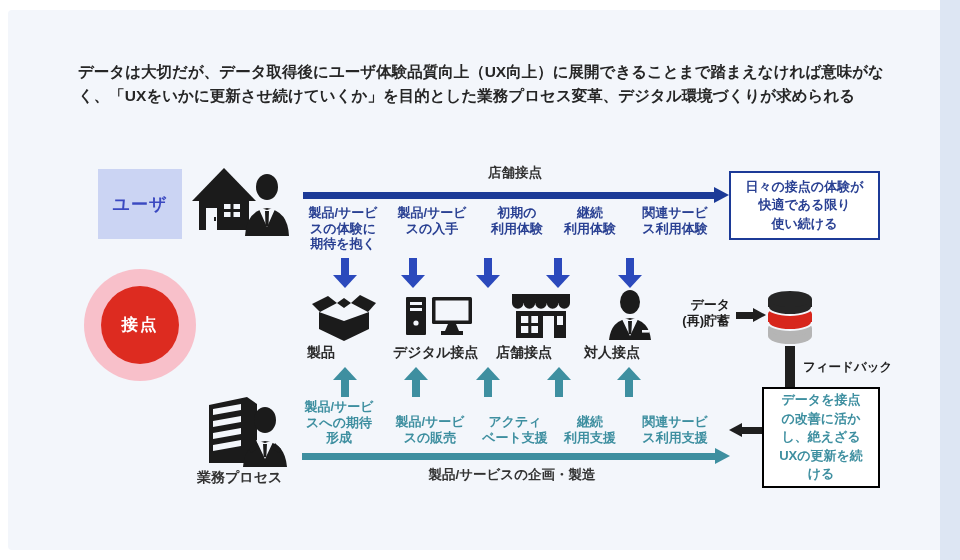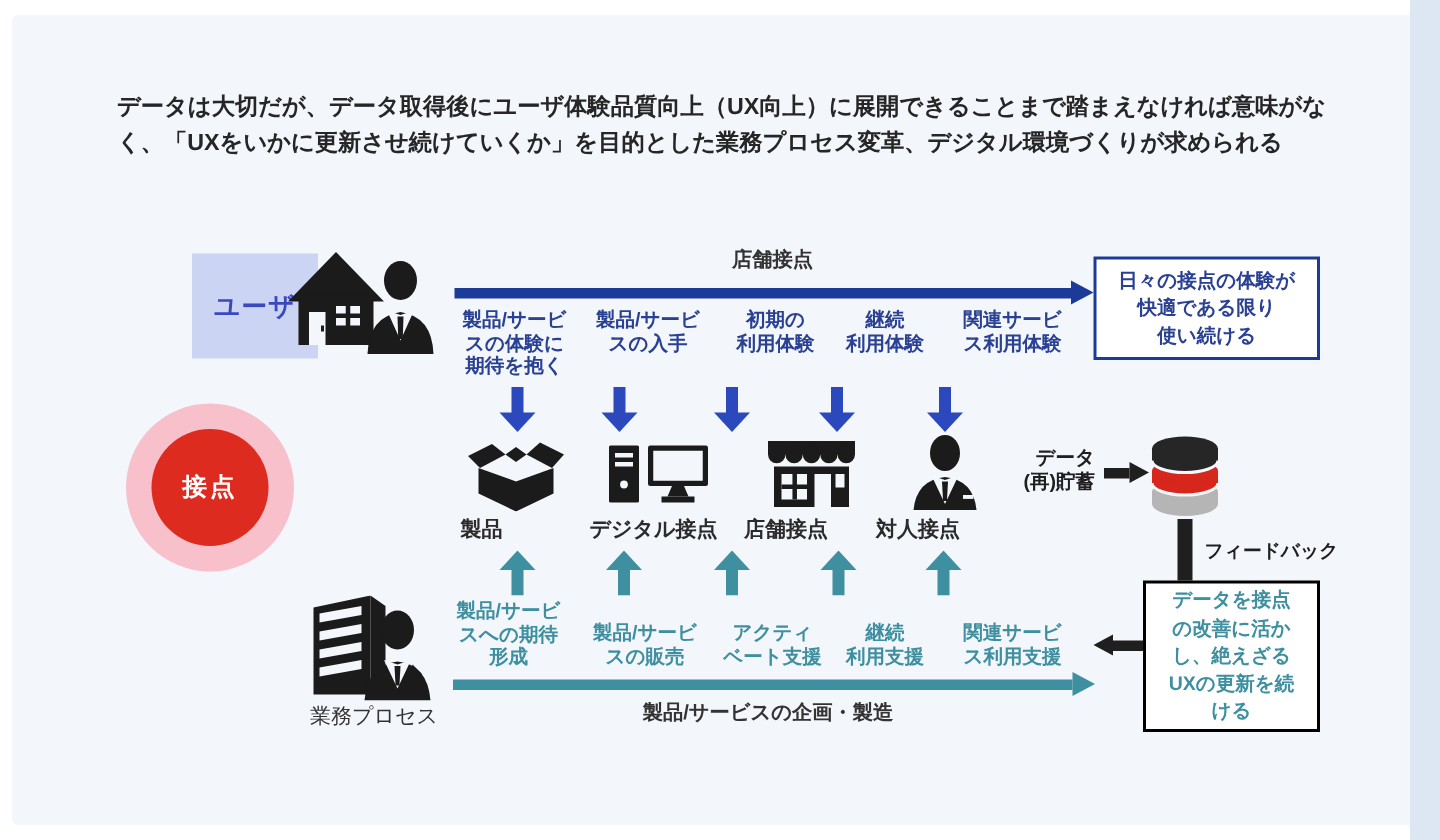--- a/index.html
+++ b/index.html
@@ -15,21 +15,21 @@
     background:#f3f6fb;border-radius:4px;
   }
   .abs{position:absolute;}
   .prelines{white-space:pre-line;}
   .intro{
     left:78px;top:60px;width:818px;
     font-size:15.5px;font-weight:700;line-height:24px;color:#262626;
   }
   .rowtag{
     display:flex;align-items:center;justify-content:center;
-    font-weight:700;font-size:17px;letter-spacing:1px;margin-left:30px;
+    font-weight:700;font-size:17px;letter-spacing:1px;
   }
   .user-tag{left:98px;top:169px;width:84px;height:70px;background:#cbd4f3;color:#3b49c1;}
   .company-tag{left:98px;top:411px;width:84px;height:69px;background:#c5e5e7;color:#3e90a0;}
   .tp-outer{left:84px;top:269px;width:112px;height:112px;border-radius:50%;background:#f8c0ca;}
   .tp-inner{
     left:101px;top:286px;width:78px;height:78px;border-radius:50%;background:#dd2b20;
     display:flex;align-items:center;justify-content:center;
     color:#ffffff;font-weight:700;font-size:16.5px;letter-spacing:2px;
   }
   .axis-label{font-size:13.5px;font-weight:700;color:#333333;text-align:center;}
@@ -61,21 +61,21 @@
   }
   .outcome-top{left:729px;top:171px;width:147px;height:65px;border:2px solid #1c3a97;color:#2a4193;}
   .outcome-bottom{left:762px;top:387px;width:114px;height:97px;border:2px solid #000000;color:#3e8fa0;}
   .data-store-label{
     left:660px;top:297px;width:70px;text-align:right;
     font-size:13px;font-weight:700;color:#1f1f1f;line-height:1.25;
   }
   .feedback-label{
     left:803px;top:359px;font-size:12.5px;font-weight:700;color:#1f1f1f;
   }
-  .biz-caption{left:197px;top:469px;width:95px;font-size:14px;font-weight:400;color:#333;text-align:right;}
+  .biz-caption{left:197px;top:469px;width:95px;font-size:14px;font-weight:700;color:#333;text-align:left;}
 </style>
 </head>
 <body>
 
 <div class="stage">
   <div class="panel abs"></div>
 
   <div class="intro abs">データは大切だが、データ取得後にユーザ体験品質向上（UX向上）に展開できることまで踏まえなければ意味がなく、「UXをいかに更新させ続けていくか」を目的とした業務プロセス変革、デジタル環境づくりが求められる</div>
 
   <div class="rowtag user-tag abs">ユーザ</div>

